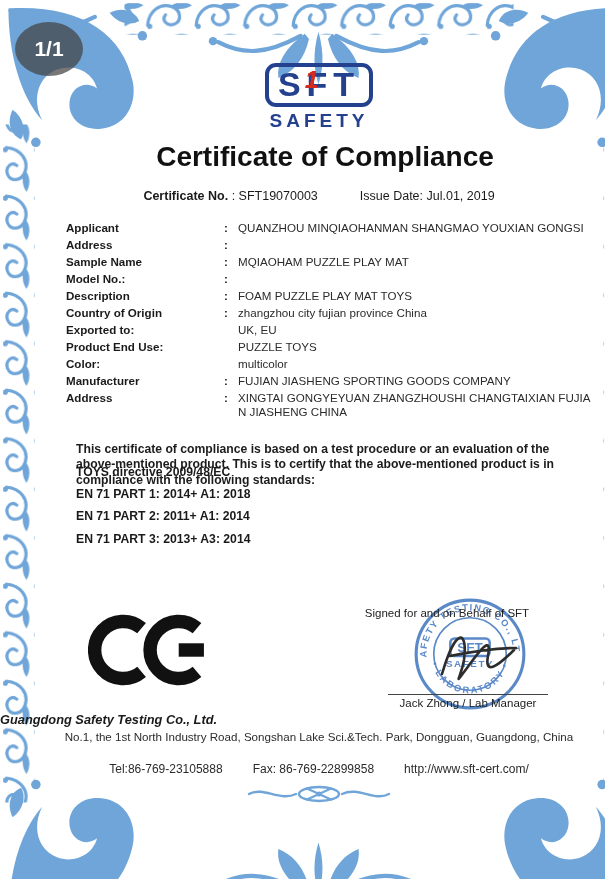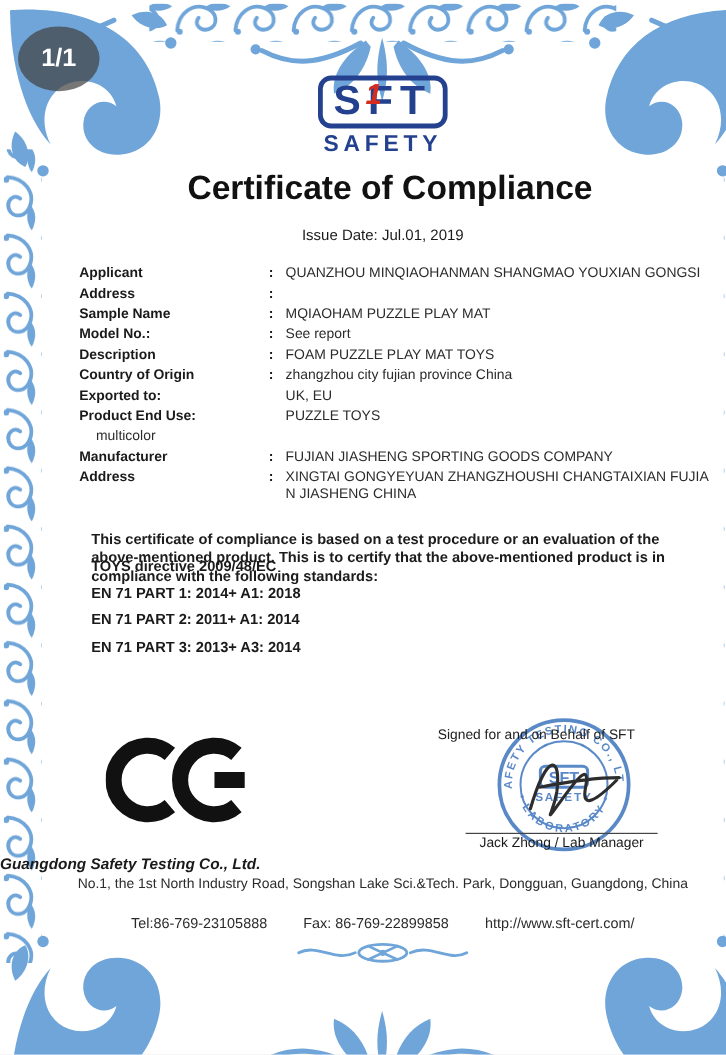--- a/index.html
+++ b/index.html
@@ -125,20 +125,24 @@
       <div class="logo-box">
         <span class="logo-brand">SFT</span>
         <span class="logo-accent">1</span>
       </div>
       <div class="logo-tagline">SAFETY</div>
     </div>
 
     <div class="title">Certificate of Compliance</div>
 
     <div class="cert-line">
+      <span>
+        <span class="lbl">Certificate No.</span>
+        <span>: SFT19070003</span>
+      </span>
       <span>Issue Date: Jul.01, 2019</span>
     </div>
 
     <div class="fields">
       <div class="frow">
         <span class="flabel">Applicant</span>
         <span class="fsep">:</span>
         <span class="fvalue">QUANZHOU MINQIAOHANMAN SHANGMAO YOUXIAN GONGSI</span>
       </div>
       <div class="frow">
@@ -146,21 +150,20 @@
         <span class="fsep">:</span>
       </div>
       <div class="frow">
         <span class="flabel">Sample Name</span>
         <span class="fsep">:</span>
         <span class="fvalue">MQIAOHAM PUZZLE PLAY MAT</span>
       </div>
       <div class="frow">
         <span class="flabel">Model No.:</span>
         <span class="fsep">:</span>
-        <span class="fvalue">See report</span>
       </div>
       <div class="frow">
         <span class="flabel">Description</span>
         <span class="fsep">:</span>
         <span class="fvalue">FOAM PUZZLE PLAY MAT TOYS</span>
       </div>
       <div class="frow">
         <span class="flabel">Country of Origin</span>
         <span class="fsep">:</span>
         <span class="fvalue">zhangzhou city fujian province China</span>
@@ -169,20 +172,21 @@
         <span class="flabel">Exported to:</span>
         <span class="fsep"></span>
         <span class="fvalue">UK, EU</span>
       </div>
       <div class="frow">
         <span class="flabel">Product End Use:</span>
         <span class="fsep"></span>
         <span class="fvalue">PUZZLE TOYS</span>
       </div>
       <div class="frow">
+        <span class="flabel">Color:</span>
         <span class="fsep"></span>
         <span class="fvalue">multicolor</span>
       </div>
       <div class="frow">
         <span class="flabel">Manufacturer</span>
         <span class="fsep">:</span>
         <span class="fvalue">FUJIAN JIASHENG SPORTING GOODS COMPANY</span>
       </div>
       <div class="frow">
         <span class="flabel">Address</span>

